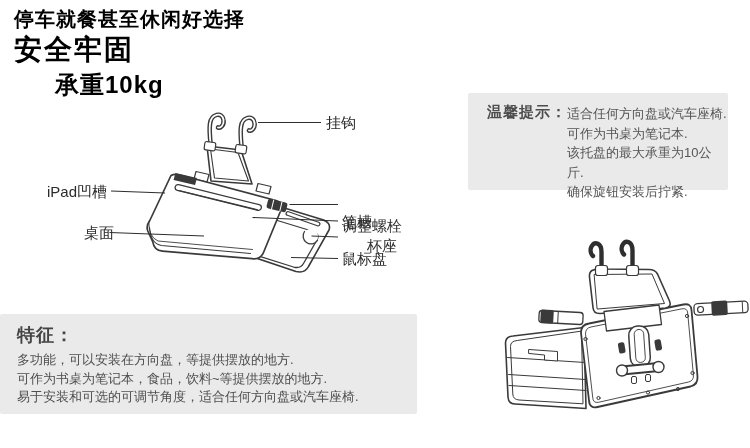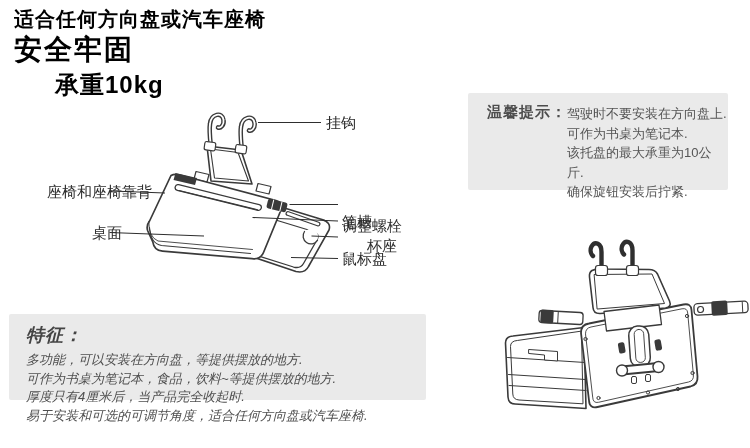--- a/index.html
+++ b/index.html
@@ -14,31 +14,31 @@
   .headline .capacity{display:block;font-size:24px;font-weight:bold;letter-spacing:1px;line-height:36px;margin-left:41px;}
   
   svg.art{position:absolute;left:0;top:0;pointer-events:none;}
   
   .callout{position:absolute;font-size:15px;color:#2b2b2b;line-height:16px;white-space:nowrap;}
   
   .panel{position:absolute;background:#eaeaea;border-radius:2px;}
   .tips-panel{left:468px;top:93px;width:260px;height:97px;}
   .tips-label{position:absolute;left:19px;top:10px;font-size:15px;font-weight:600;color:#4d4d4d;letter-spacing:1px;}
   .tips-lines{position:absolute;left:99px;top:11px;font-size:13px;line-height:19.5px;color:#555;}
-  .features-panel{left:9px;top:314px;width:417px;height:86px;font-style:italic;}
+  .features-panel{left:0;top:314px;width:417px;height:100px;}
   .features-label{position:absolute;left:17px;top:9px;font-size:18px;font-weight:600;color:#444;letter-spacing:1px;}
   .features-lines{position:absolute;left:17px;top:37px;font-size:13px;line-height:18.5px;color:#4f4f4f;}
 </style>
 </head>
 <body>
 
 <div class="stage">
 
   <div class="headline">
-    <span class="tagline">适合任何方向盘或汽车座椅</span>
+    <span class="tagline">停车就餐甚至休闲好选择</span>
     <span class="title">安全牢固</span>
     <span class="capacity">承重10kg</span>
   </div>
 
   <svg class="art" width="750" height="448" viewBox="0 0 750 448">
 
     <g stroke="#3a3a3a" fill="none" stroke-linejoin="round" stroke-linecap="round">
 
       <path d="M 207 146 L 241 150 L 252 184 L 211 181 Z" fill="#fff" stroke-width="1.6"></path>
       <path d="M 210.5 149 L 238 152.5 L 248.5 181 L 214.5 178 Z" stroke-width="1.1"></path>
@@ -149,40 +149,39 @@
         <line x1="622" y1="370.5" x2="658.5" y2="367" stroke="#fff" stroke-width="6"></line>
         <circle cx="622" cy="370.5" r="5.5" fill="#fff" stroke-width="1.4"></circle>
         <circle cx="658.5" cy="367" r="5.5" fill="#fff" stroke-width="1.4"></circle>
         <rect x="631.5" y="376.5" width="5" height="7" rx="1.5" fill="#fff" stroke-width="1"></rect>
         <rect x="645.5" y="374.5" width="5" height="7" rx="1.5" fill="#fff" stroke-width="1"></rect>
       </g>
     </g>
   </svg>
 
   <span class="callout" style="left:326px;top:115px;">挂钩</span>
-  <span class="callout" style="left:47px;top:184px;">座椅和座椅靠背</span>
-  <span class="callout" style="left:92px;top:225px;">桌面</span>
+  <span class="callout" style="left:47px;top:184px;">iPad凹槽</span>
+  <span class="callout" style="left:84px;top:225px;">桌面</span>
   <span class="callout" style="left:342px;top:196px;margin-top:22px;">调整螺栓</span>
   <span class="callout" style="left:342px;top:214px;">笔槽</span>
   <span class="callout" style="left:342px;top:238px;margin-left:25px;">杯座</span>
   <span class="callout" style="left:342px;top:251px;">鼠标盘</span>
 
   <div class="panel tips-panel">
     <span class="tips-label">温馨提示：</span>
     <div class="tips-lines">
-      <div>驾驶时不要安装在方向盘上.</div>
+      <div>适合任何方向盘或汽车座椅.</div>
       <div>可作为书桌为笔记本.</div>
       <div>该托盘的最大承重为10公斤.</div>
       <div>确保旋钮安装后拧紧.</div>
     </div>
   </div>
 
   <div class="panel features-panel">
     <span class="features-label">特征：</span>
     <div class="features-lines">
       <div>多功能，可以安装在方向盘，等提供摆放的地方.</div>
       <div>可作为书桌为笔记本，食品，饮料~等提供摆放的地方.</div>
-      <div>厚度只有4厘米后，当产品完全收起时.</div>
       <div>易于安装和可选的可调节角度，适合任何方向盘或汽车座椅.</div>
     </div>
   </div>
 
 </div>
 
 </body></html>

